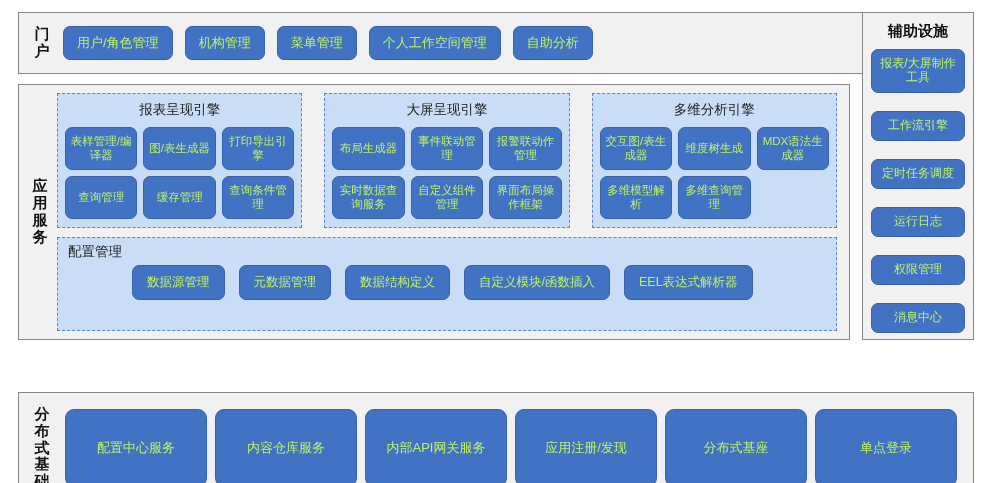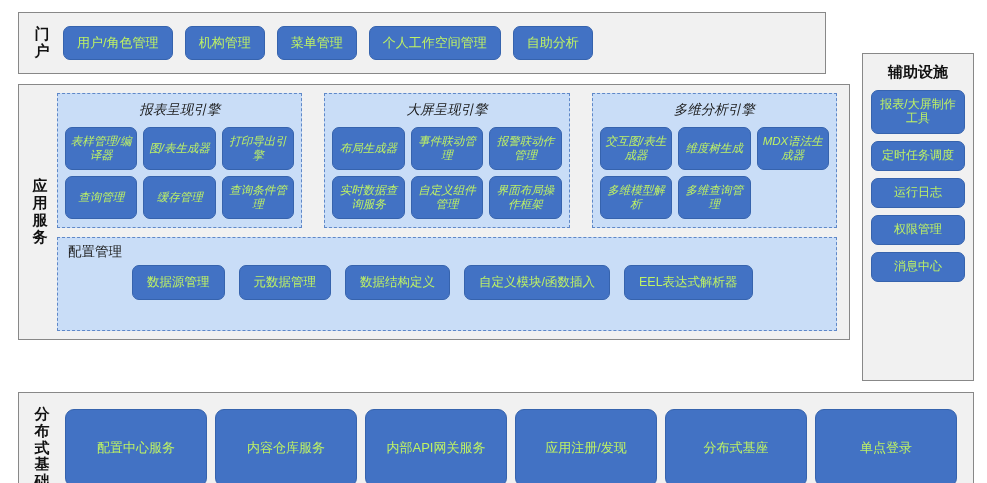--- a/index.html
+++ b/index.html
@@ -60,21 +60,21 @@
     box-sizing: border-box;
     line-height: 1.16;
     cursor: pointer;
     user-select: none;
   }
 
   
   #portal-section {
     left: 18px;
     top: 12px;
-    width: 808px;
+    width: 948px;
     height: 62px;
     padding: 0 8px;
   }
   #portal-buttons {
     display: flex;
     align-items: center;
     gap: 12px;
     flex: 1 1 auto;
     padding-left: 6px;
   }
@@ -99,21 +99,20 @@
     flex-direction: column;
     gap: 9px;
     padding: 8px 6px 8px 2px;
     height: 100%;
     box-sizing: border-box;
   }
   #engine-row {
     display: flex;
     gap: 22px;
     flex: 0 0 auto;
-    font-style: italic;
   }
   .engine-panel {
     flex: 1 1 0;
     background: #c9ddf7;
     border: 1px dashed #5f88c8;
     box-sizing: border-box;
     padding: 6px 7px 8px 7px;
     display: flex;
     flex-direction: column;
     gap: 5px;
@@ -163,33 +162,32 @@
   }
 
   
   #aux-section {
     left: 862px;
     top: 12px;
     width: 112px;
     height: 328px;
     display: block;
     padding: 6px 8px 8px 8px;
-    margin-top: 41px;
   }
   #aux-title {
     font-size: 15px;
     font-weight: bold;
     color: #111111;
     text-align: center;
     padding: 3px 0 8px 0;
   }
   #aux-buttons {
     display: flex;
     flex-direction: column;
-    gap: 7px;
+    gap: 18px;
   }
   #aux-buttons .btn {
     height: 30px;
     font-size: 12px;
     padding: 0 5px;
   }
   #aux-buttons .btn.tall { height: 44px; }
 
   
   #dist-section {
@@ -279,20 +277,21 @@
             <div class="btn">EEL表达式解析器</div>
           </div>
       </div>
     </div>
   </div>
 
   <div class="section-box" id="aux-section">
     <div id="aux-title">辅助设施</div>
     <div id="aux-buttons">
         <div class="btn tall">报表/大屏制作工具</div>
+        <div class="btn">工作流引擎</div>
         <div class="btn">定时任务调度</div>
         <div class="btn">运行日志</div>
         <div class="btn">权限管理</div>
         <div class="btn">消息中心</div>
       </div>
   </div>
 
   <div class="section-box" id="dist-section">
     <div class="v-label one-col">分布式基础</div>
     <div id="dist-buttons">

